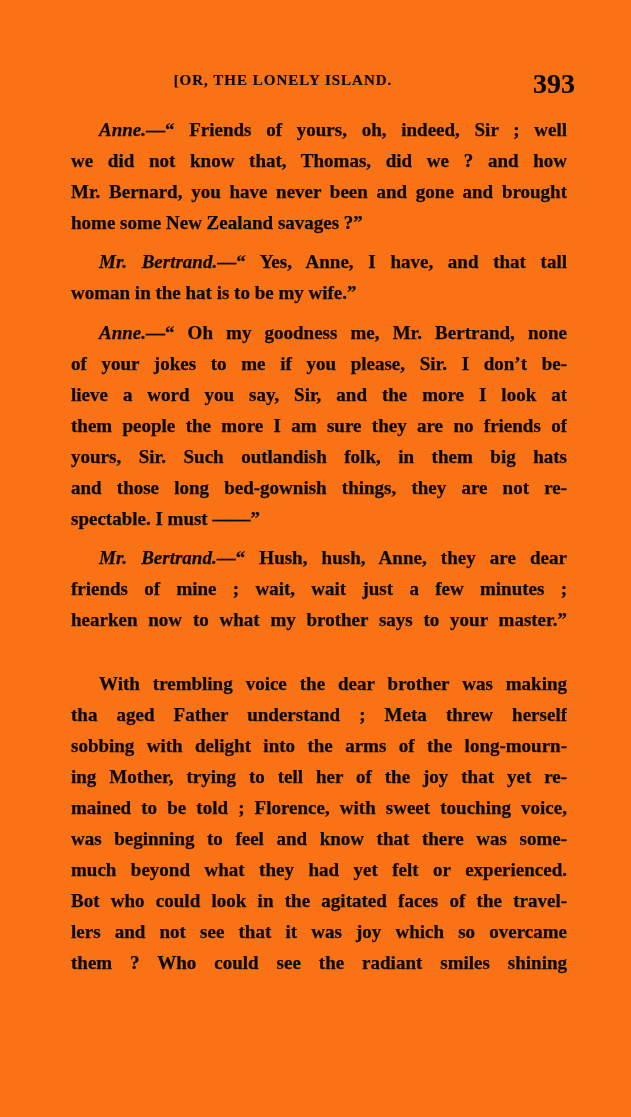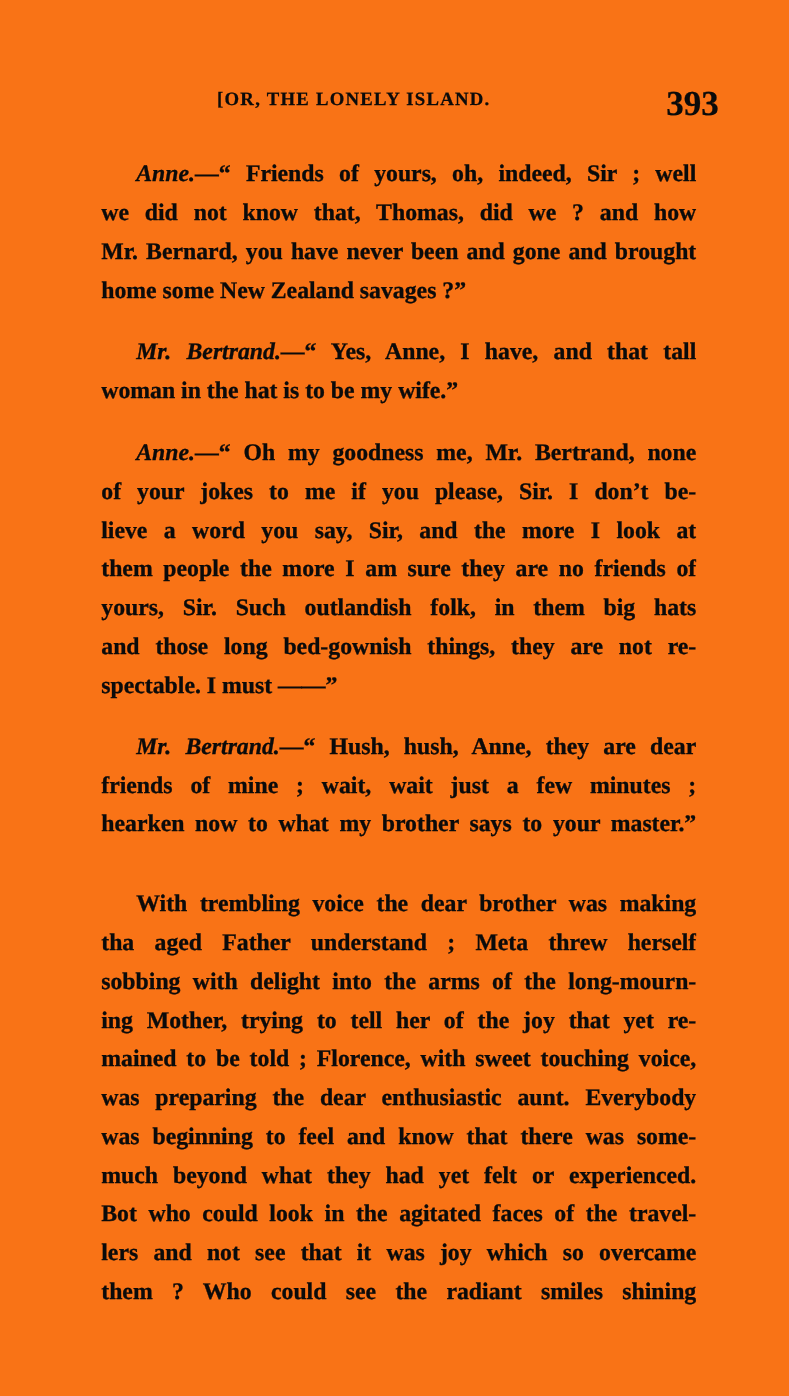--- a/index.html
+++ b/index.html
@@ -42,21 +42,21 @@
     font-size: 28px;
     font-weight: 700;
     -webkit-text-stroke: 0.2px currentColor;
   }
   .body-text {
     position: absolute;
     top: 106px;
     left: 63px;
     width: 512px;
   }
-  .paragraph { margin: 18px; }
+  .paragraph { margin: 8px; }
   .paragraph.gap { margin-top: 32px; }
   .line {
     height: 31.1px;
     line-height: 31.1px;
     font-size: 19px;
     font-weight: 700;
     text-align: justify;
     text-align-last: justify;
     overflow: hidden;
     -webkit-text-stroke: 0.25px currentColor;
@@ -100,21 +100,20 @@
         <div class="line indent"><span class="it">Mr. Bertrand.</span><span>—“ Hush, hush, Anne, they are dear</span></div>
         <div class="line"><span>friends of mine ; wait, wait just a few minutes ;</span></div>
         <div class="line"><span>hearken now to what my brother says to your master.”</span></div>
       </div>
       <div class="paragraph gap">
         <div class="line indent"><span>With trembling voice the dear brother was making</span></div>
         <div class="line"><span>tha aged Father understand ; Meta threw herself</span></div>
         <div class="line"><span>sobbing with delight into the arms of the long-mourn-</span></div>
         <div class="line"><span>ing Mother, trying to tell her of the joy that yet re-</span></div>
         <div class="line"><span>mained to be told ; Florence, with sweet touching voice,</span></div>
-        <div class="line"><span>was preparing the dear enthusiastic aunt.  Everybody</span></div>
         <div class="line"><span>was beginning to feel and know that there was some-</span></div>
         <div class="line"><span>much beyond what they had yet felt or experienced.</span></div>
         <div class="line"><span>Bot who could look in the agitated faces of the travel-</span></div>
         <div class="line"><span>lers and not see that it was joy which so overcame</span></div>
         <div class="line"><span>them ?   Who could see the radiant smiles shining</span></div>
       </div>
     </div>
 </div>
 
 </body></html>

